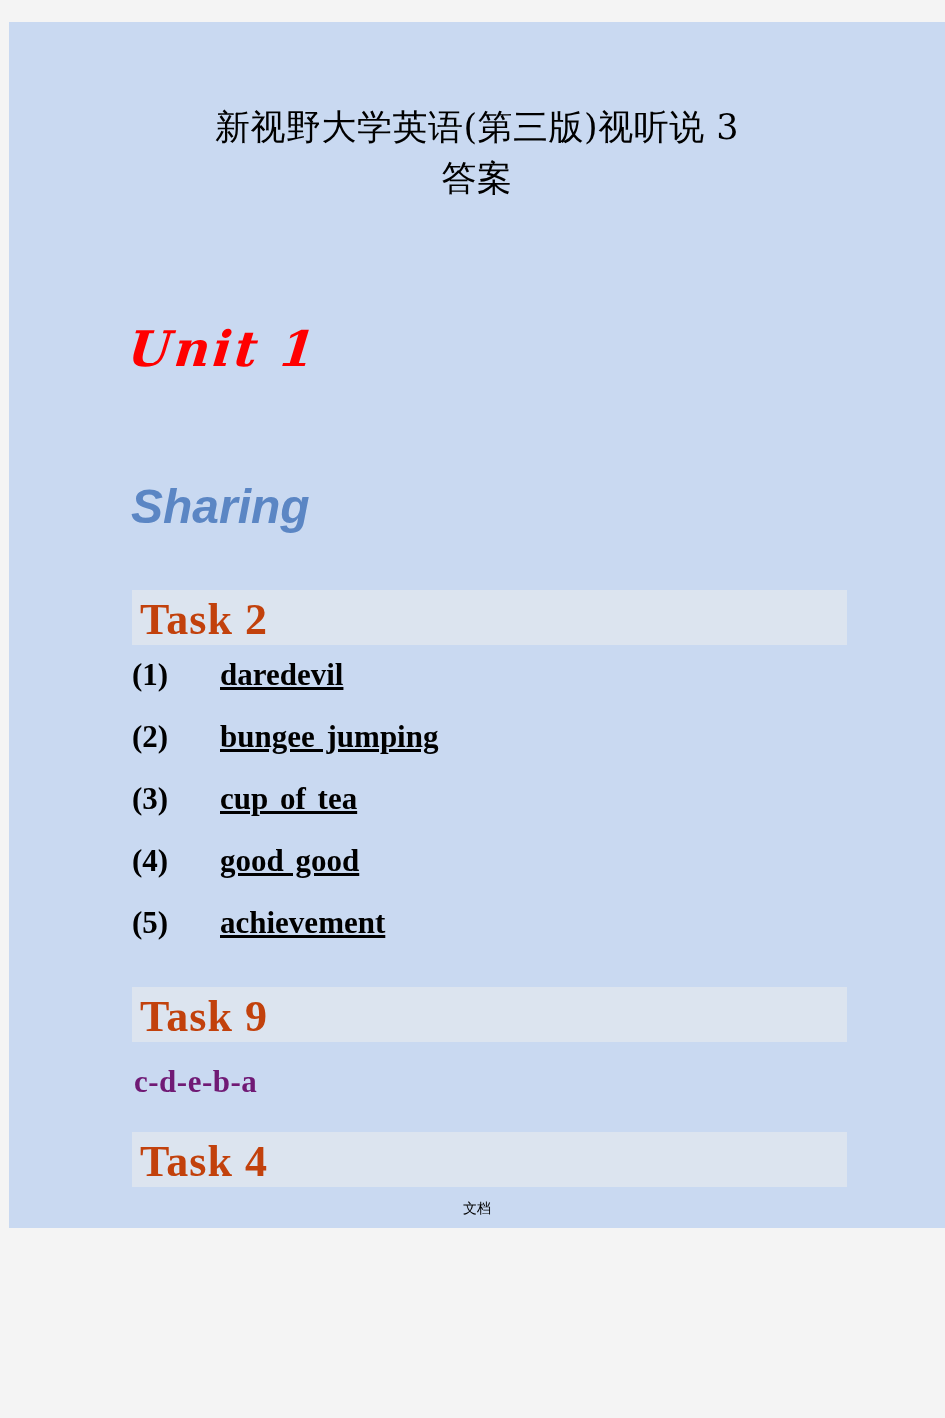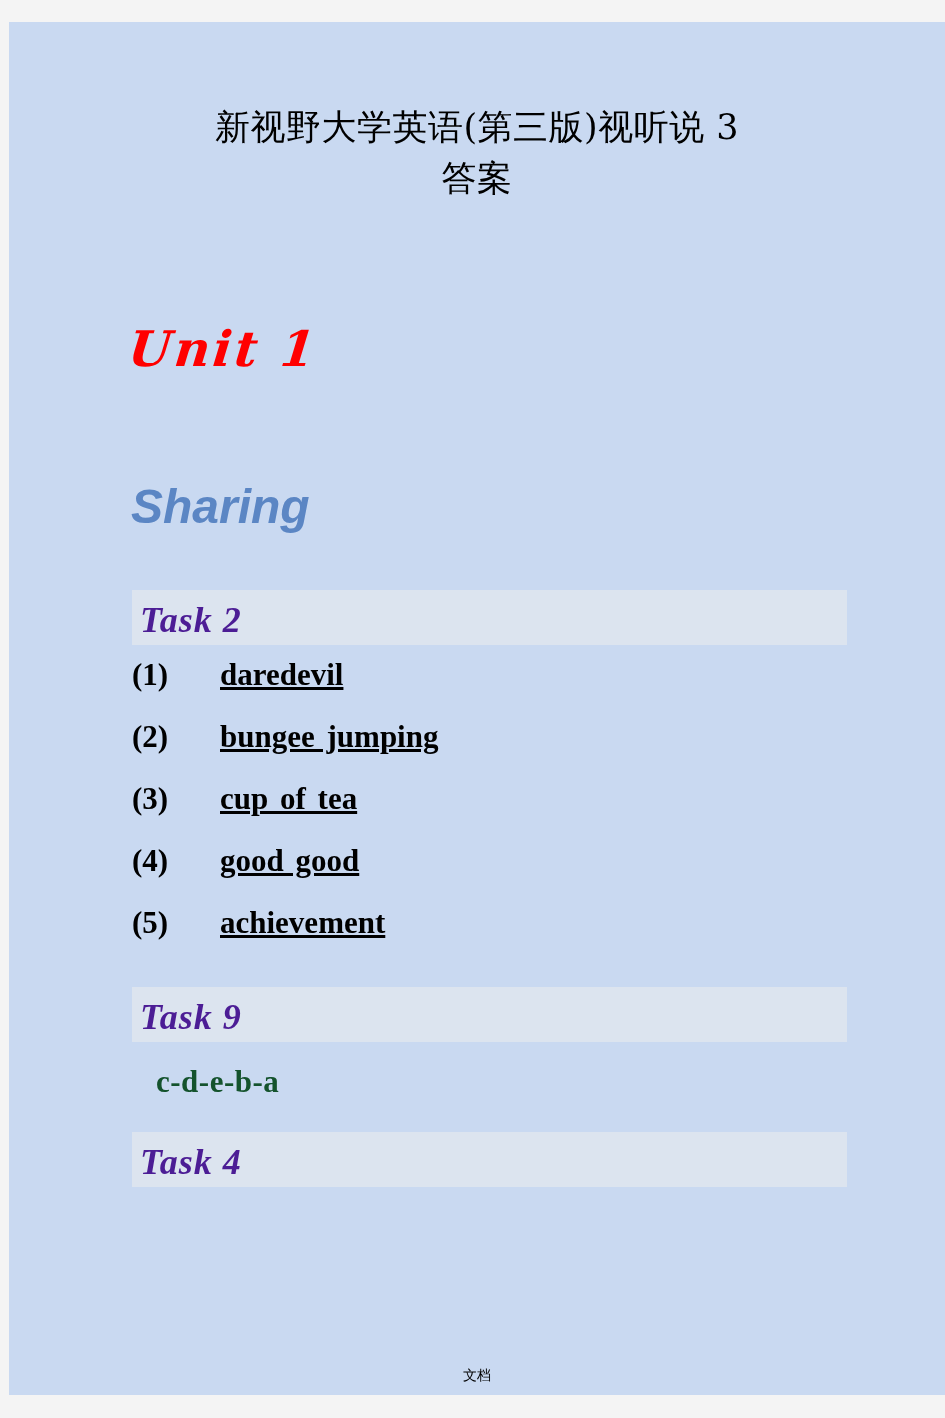--- a/index.html
+++ b/index.html
@@ -14,21 +14,21 @@
     overflow: hidden;
     font-family: "Liberation Serif", "DejaVu Serif", serif;
   }
 
   
   .page {
     position: absolute;
     left: 9px;
     top: 22px;
     width: 936px;
-    height: 1373px;
+    height: 1206px;
     background: #c9d9f1;
   }
 
   
   .doc-title {
     position: absolute;
     left: 0;
     top: 80px;
     width: 936px;
     text-align: center;
@@ -79,24 +79,23 @@
     background: #dce4ef;
     height: 55px;
     box-sizing: border-box;
     padding: 4px 0 0 8px;
     display: flex;
     align-items: center;
   }
   .task-bar-label {
     font-family: "Liberation Serif", "DejaVu Serif", serif;
     font-weight: bold;
-    font-size: 36px;
-    color: #4c1d95;
+    font-size: 44px;
+    color: #c2410c;
     letter-spacing: 1px;
-    font-style: italic;
   }
 
   
   .answer-list {
     margin: 0;
     padding: 0;
     list-style: none;
   }
   .answer-item {
     display: flex;
@@ -116,24 +115,23 @@
   .answer-text {
     word-spacing: 4px;
     text-decoration: underline;
   }
 
   
   .answer-line {
     font-family: "Liberation Serif", "DejaVu Serif", serif;
     font-weight: bold;
     font-size: 31px;
-    color: #14532d;
+    color: #701a75;
     padding: 22px 0 0 2px;
     letter-spacing: 0.5px;
-    margin-left: 22px;
   }
   .answer-line.spaced {
     word-spacing: 6px;
   }
 
   
   .footer {
     position: absolute;
     left: 0;
     bottom: 10px;

